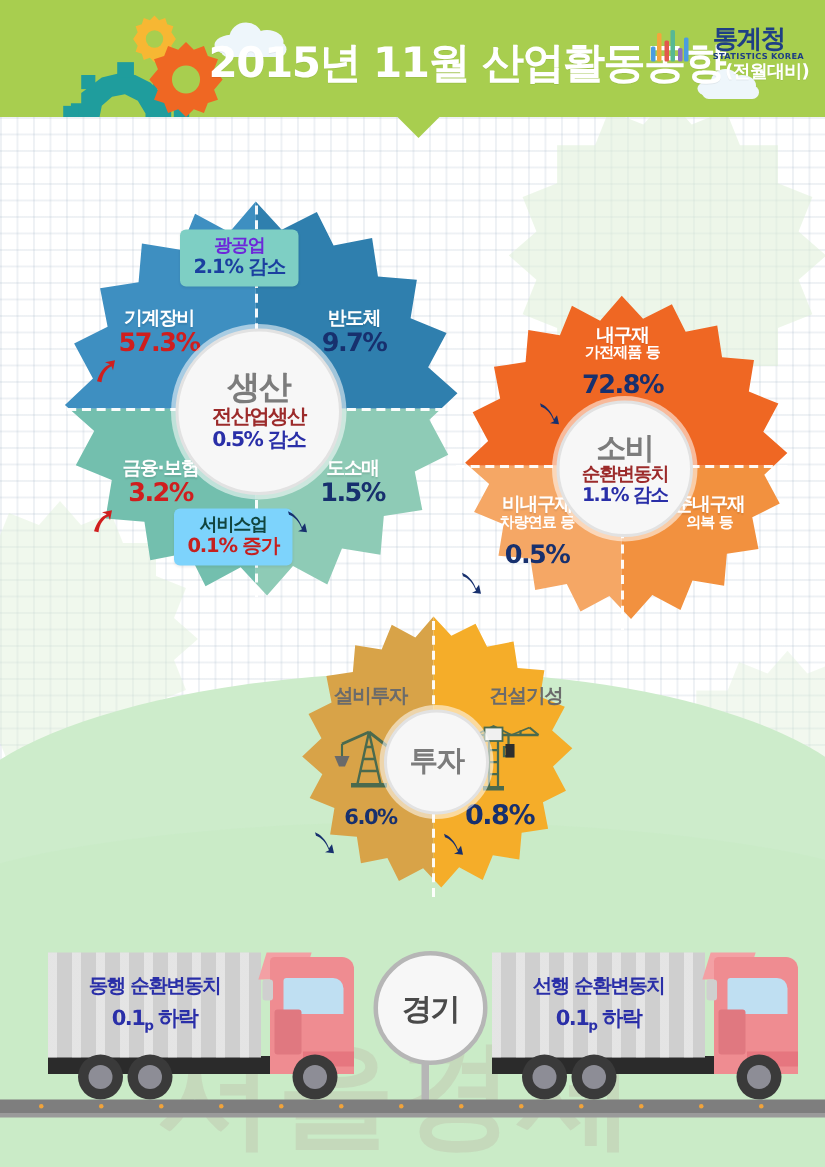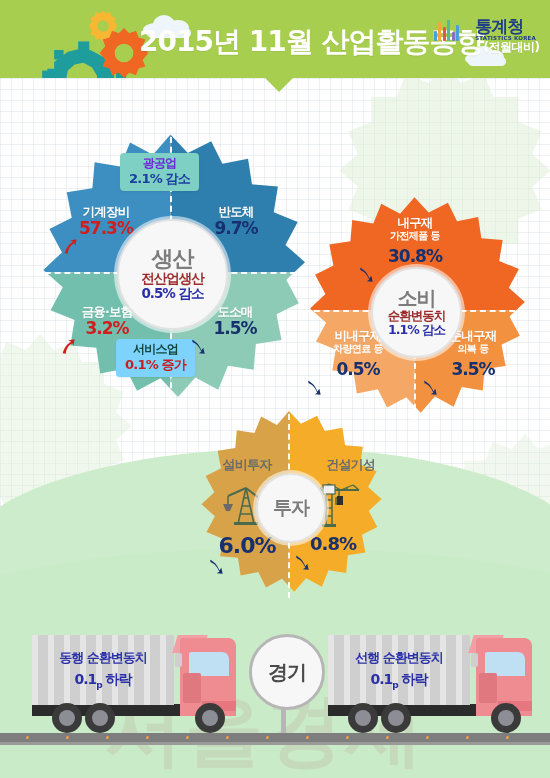--- a/index.html
+++ b/index.html
@@ -271,47 +271,41 @@
       </g>
     </svg>
 
     <div class="divider-h" style="left:4px;top:114px;width:221px;"></div>
     <div class="divider-v" style="left:114px;top:116px;height:108px;"></div>
 
     <div class="lbl" style="left:57px;top:20px;width:116px;">
       <div class="nm">내구재</div>
       <div class="nm2">가전제품 등</div>
       <div style="margin-top:5px;">
-        <span class="pct pct-navy">30.8%</span>
+        <span class="pct pct-navy">72.8%</span>
         <svg class="arrow" viewBox="0 0 24 24">
           <path d="M3 2 C8 4 14 9 17 18 L20 14 L22 23 L13 22 L17 20 C14 12 9 7 4 5.5 Z" fill="#17306e"></path>
         </svg>
       </div>
     </div>
 
     <div class="lbl" style="left:5px;top:133px;width:106px;">
       <div class="nm">비내구재</div>
       <div class="nm2">차량연료 등</div>
       <div style="margin-top:5px;">
         <span class="pct pct-navy">0.5%</span>
         <svg class="arrow" viewBox="0 0 24 24">
           <path d="M3 2 C8 4 14 9 17 18 L20 14 L22 23 L13 22 L17 20 C14 12 9 7 4 5.5 Z" fill="#17306e"></path>
         </svg>
       </div>
     </div>
 
     <div class="lbl" style="left:121px;top:133px;width:104px;">
       <div class="nm">준내구재</div>
       <div class="nm2">의복 등</div>
-      <div style="margin-top:5px;">
-        <span class="pct pct-navy">3.5%</span>
-        <svg class="arrow" viewBox="0 0 24 24">
-          <path d="M3 2 C8 4 14 9 17 18 L20 14 L22 23 L13 22 L17 20 C14 12 9 7 4 5.5 Z" fill="#17306e"></path>
-        </svg>
-      </div>
     </div>
 
     <div class="hub" style="left:71px;top:71px;width:87px;height:87px;">
       <div class="hub-title" style="font-size:20px;">소비</div>
       <div class="hub-sub" style="font-size:12.5px;">순환변동치</div>
       <div class="hub-val" style="font-size:12.5px;">1.1% 감소</div>
     </div>
   </div>
 
   <div class="gear" style="left:193px;top:410px;">
@@ -339,21 +333,21 @@
         <path d="M6 16 L6 24" stroke-width="1.4"></path>
         <path d="M24 8 L42 22" stroke-width="2"></path>
         <path d="M42 22 L42 30" stroke-width="1.4"></path>
       </g>
       <path d="M1 24 L11 24 L8 31 L4 31 Z" fill="#6a6a6a"></path>
       <circle cx="42" cy="33" r="4" fill="#6a6a6a"></circle>
       <rect x="12" y="42" width="24" height="3" fill="#4a6a4e"></rect>
     </svg>
     <div class="lbl" style="left:14px;top:124px;width:80px;">
       <div>
-        <span class="pct pct-navy" style="font-size:22px;">6.0%</span>
+        <span class="pct pct-navy" style="font-size:14px;">6.0%</span>
         <svg class="arrow" viewBox="0 0 24 24">
           <path d="M3 2 C8 4 14 9 17 18 L20 14 L22 23 L13 22 L17 20 C14 12 9 7 4 5.5 Z" fill="#17306e"></path>
         </svg>
       </div>
     </div>
 
     <div class="lbl" style="left:98px;top:48px;width:84px;">
       <div class="nm" style="font-size:13px;color:#6b6b6b;text-shadow:none;text-align:right;">건설기성</div>
     </div>
     <svg style="position:absolute;left:116px;top:68px;" width="52" height="52" viewBox="0 0 52 52">

